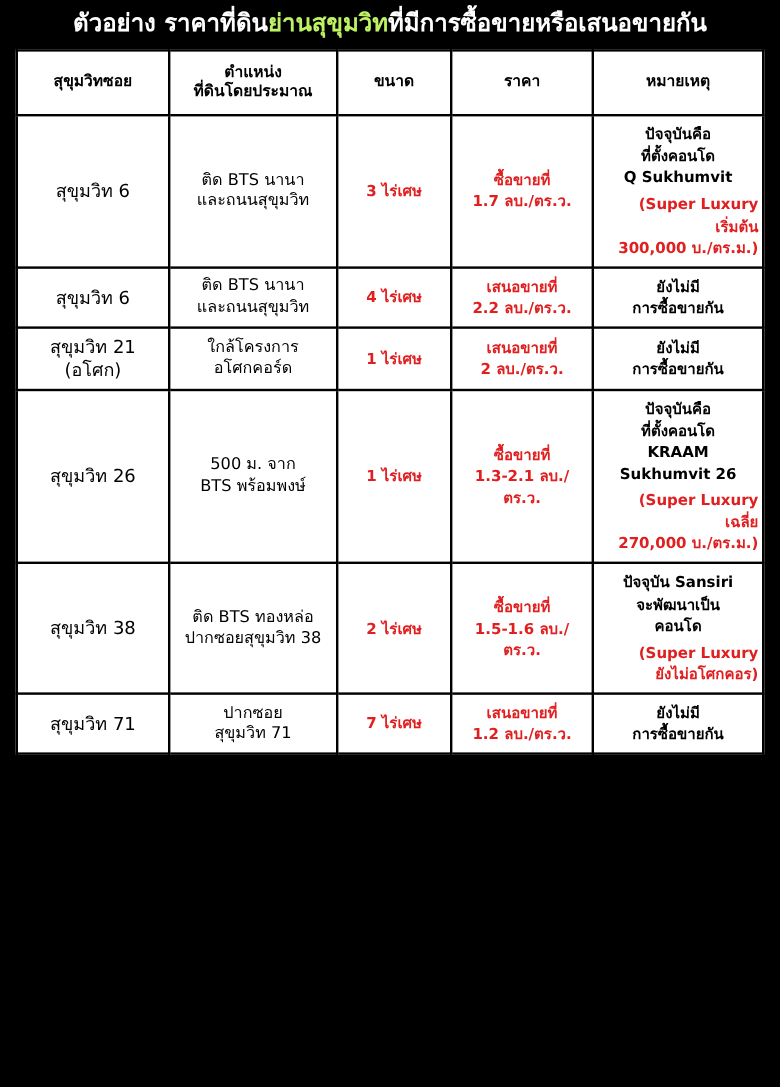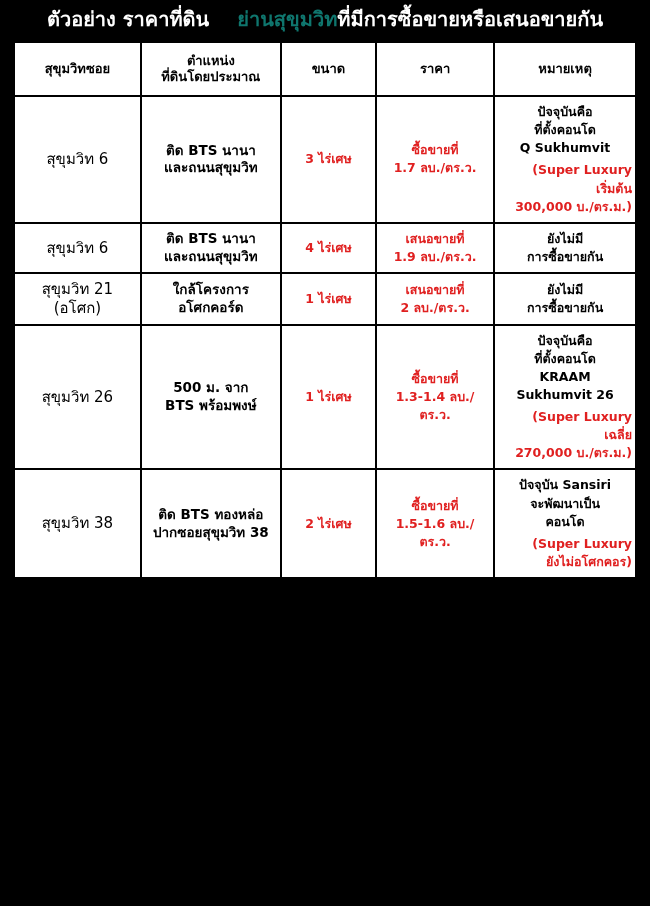--- a/index.html
+++ b/index.html
@@ -27,22 +27,21 @@
     text-align: center;
   }
   .header-title {
     font-size: 20px;
     font-weight: bold;
     color: #ffffff;
     line-height: 1.1;
     letter-spacing: 0px;
   }
   .header-title .accent {
-    color: #0f766e;
-    padding-left: 28px;
+    color: #bef264;
   }
   .header-sub {
     margin-top: 4px;
     font-size: 11.5px;
     font-weight: bold;
     color: #e02020;
   }
   
   .table-wrap {
     margin: 2px 10px 0 10px;
@@ -77,21 +76,21 @@
     height: 54px;
   }
   td.soi {
     font-size: 15px;
     font-weight: normal;
     color: #000000;
     line-height: 1.25;
   }
   td.loc {
     font-size: 13.5px;
-    font-weight: bold;
+    font-weight: normal;
     color: #000000;
     line-height: 1.3;
   }
   td.size {
     font-size: 12.5px;
     font-weight: bold;
     color: #e02020;
     line-height: 1.3;
   }
   td.price {
@@ -186,21 +185,21 @@
             </td>
             <td class="loc">
               <span class="line">ติด BTS นานา</span>
               <span class="line">และถนนสุขุมวิท</span>
             </td>
             <td class="size">
               <span class="line">4 ไร่เศษ</span>
             </td>
             <td class="price">
               <span class="line">เสนอขายที่</span>
-              <span class="line">1.9 ลบ./ตร.ว.</span>
+              <span class="line">2.2 ลบ./ตร.ว.</span>
             </td>
             <td class="note">
               <span class="line">ยังไม่มี</span>
               <span class="line">การซื้อขายกัน</span>
             </td>
           </tr>
           <tr>
             <td class="soi">
               <span class="line">สุขุมวิท 21</span>
               <span class="line">(อโศก)</span>
@@ -227,21 +226,21 @@
             </td>
             <td class="loc">
               <span class="line">500 ม. จาก</span>
               <span class="line">BTS พร้อมพงษ์</span>
             </td>
             <td class="size">
               <span class="line">1 ไร่เศษ</span>
             </td>
             <td class="price">
               <span class="line">ซื้อขายที่</span>
-              <span class="line">1.3-1.4 ลบ./</span>
+              <span class="line">1.3-2.1 ลบ./</span>
               <span class="line">ตร.ว.</span>
             </td>
             <td class="note">
               <span class="line">ปัจจุบันคือ</span>
               <span class="line">ที่ตั้งคอนโด</span>
               <span class="line">KRAAM</span>
               <span class="line">Sukhumvit 26</span>
               <span class="spacer"></span>
               <span class="red">(Super Luxury</span>
               <span class="red">เฉลี่ย</span>
@@ -266,17 +265,37 @@
             </td>
             <td class="note">
               <span class="line">ปัจจุบัน Sansiri</span>
               <span class="line">จะพัฒนาเป็น</span>
               <span class="line">คอนโด</span>
               <span class="spacer"></span>
               <span class="red">(Super Luxury</span>
               <span class="red">ยังไม่อโศกคอร)</span>
             </td>
           </tr>
+          <tr>
+            <td class="soi">
+              <span class="line">สุขุมวิท 71</span>
+            </td>
+            <td class="loc">
+              <span class="line">ปากซอย</span>
+              <span class="line">สุขุมวิท 71</span>
+            </td>
+            <td class="size">
+              <span class="line">7 ไร่เศษ</span>
+            </td>
+            <td class="price">
+              <span class="line">เสนอขายที่</span>
+              <span class="line">1.2 ลบ./ตร.ว.</span>
+            </td>
+            <td class="note">
+              <span class="line">ยังไม่มี</span>
+              <span class="line">การซื้อขายกัน</span>
+            </td>
+          </tr>
         </tbody>
     </table>
   </div>
 
 </div>
 
 </body></html>

